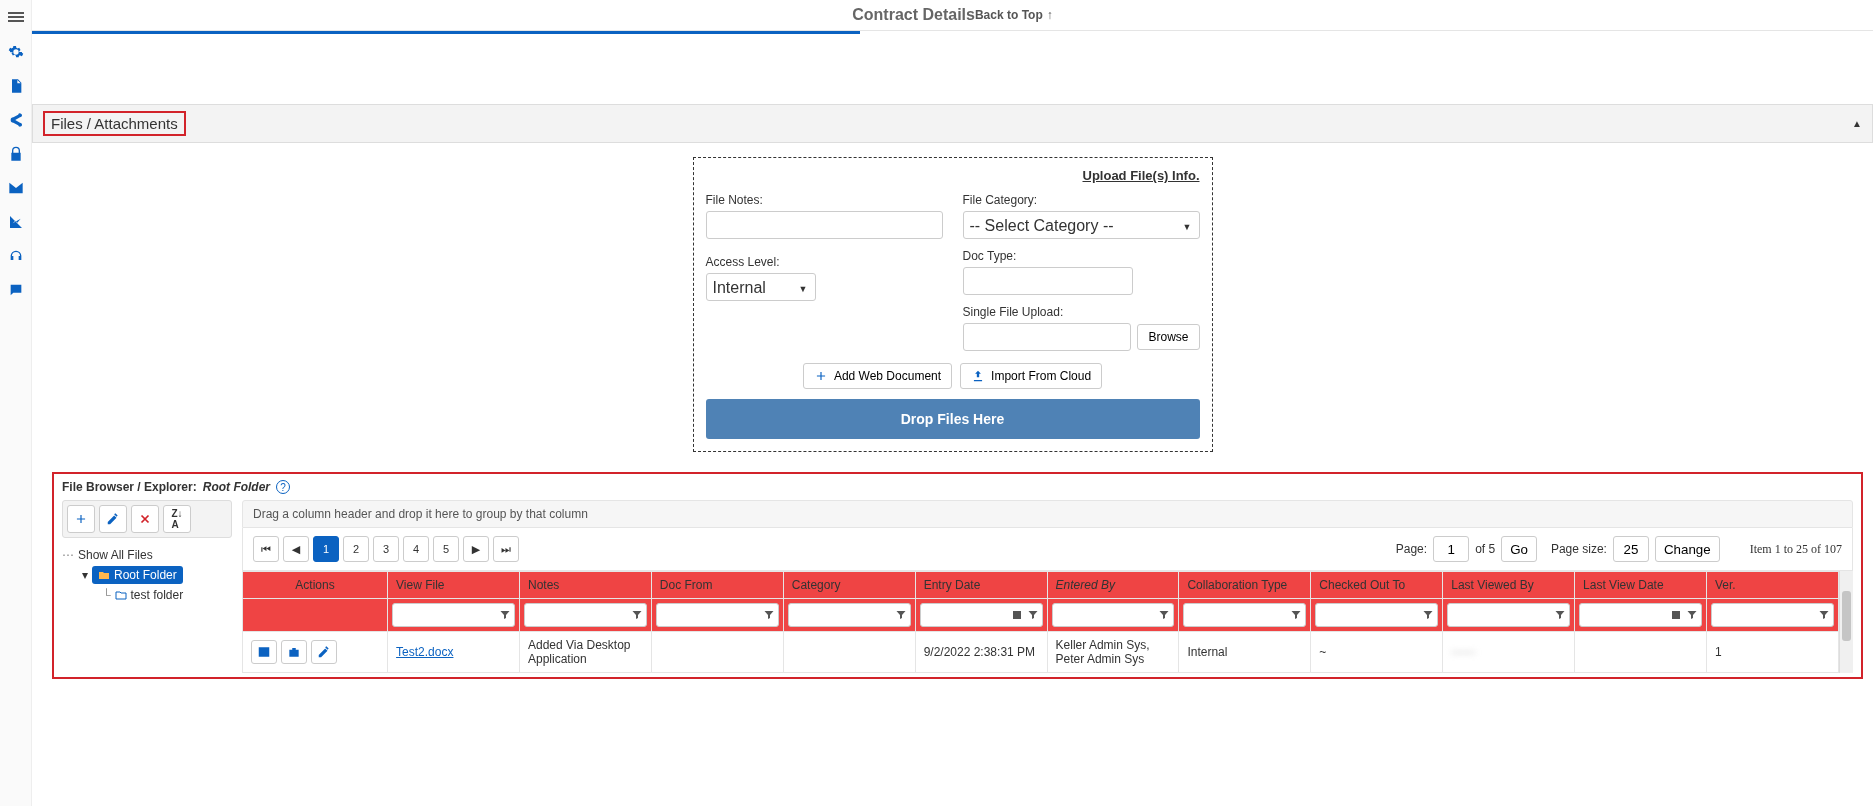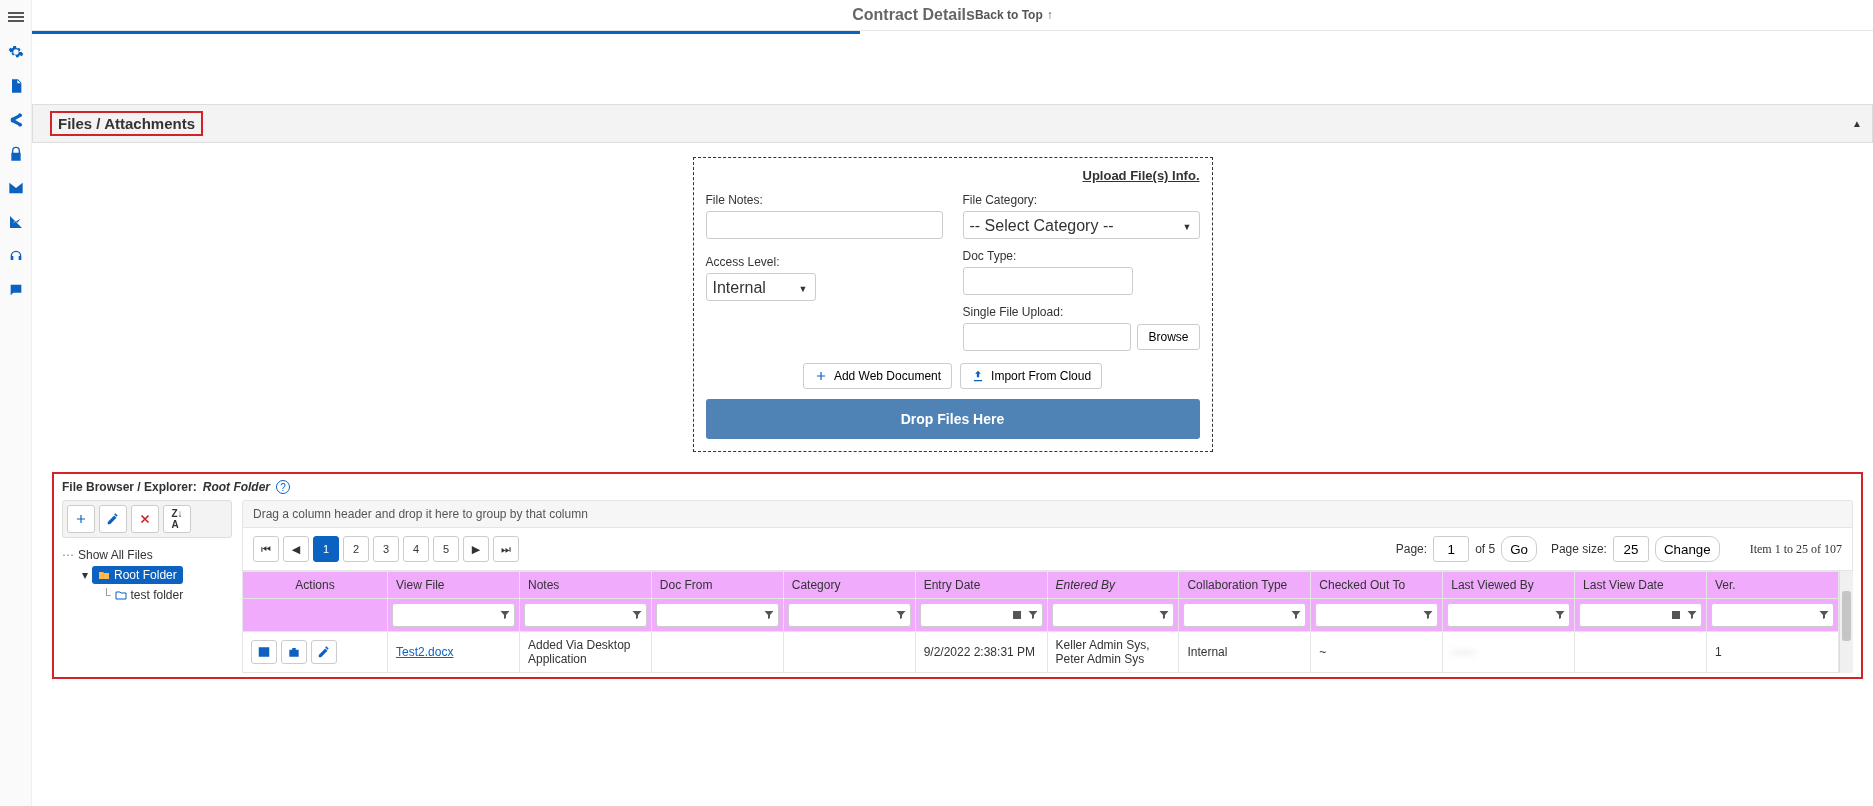--- a/index.html
+++ b/index.html
@@ -8,21 +8,21 @@
   .sidebar { width:32px; background:#fafafa; border-right:1px solid #eee; display:flex; flex-direction:column; align-items:center; gap:18px; padding-top:8px; }
   .sidebar .hamburger { width:16px; height:2px; background:#555; box-shadow:0 4px 0 #555, 0 -4px 0 #555; margin:8px 0 8px 0;}
   .sidebar .icon { width:16px; height:16px; fill:#0b62c1; }
   .main { flex:1; display:flex; flex-direction:column; }
   .titlebar { display:flex; align-items:center; justify-content:center; padding:6px 12px; border-bottom:1px solid #e5e5e5; }
   .titlebar .title { color:#666; font-weight:bold; font-size:16px; }
   .backtotop { color:#555; font-weight:bold; font-size:12px; display:flex; align-items:center; gap:4px;}
   .progressbar { height:3px; background:#0b62c1; width:45%; }
   .content { flex:1; overflow:auto; padding:0 0 10px 0; }
   .section-header { background:#f3f3f3; border:1px solid #ddd; padding:6px 10px; display:flex; justify-content:space-between; align-items:center; margin:20px 0 0 0;}
-  .section-header .sh-left { border:2px solid #d2232a; padding:2px 6px; font-weight:bold; color:#333; font-size:15px;margin-left:7px;}
+  .section-header .sh-left { border:2px solid #d2232a; padding:2px 6px; font-weight:normal; color:#333; font-size:15px;}
   .section-header .collapse { font-size:10px; color:#333;}
   .upload-box { width:520px; margin:14px auto 20px auto; border:1px dashed #333; padding:10px 12px 12px 12px; }
   .upload-title { text-align:right; font-weight:bold; text-decoration:underline; font-size:13px; margin-bottom:4px;}
   .upload-grid { display:flex; gap:20px; }
   .upload-col { flex:1; }
   .field-label { font-size:12px; color:#333; margin-top:6px;}
   .text-input, .select-input { width:100%; height:28px; border:1px solid #ccc; border-radius:3px; padding:4px 6px; font-size:16px; margin-top:4px; background:#fff;}
   .select-input { appearance:none; background:#fff; padding-right:20px;}
   .select-wrap { position:relative;}
   .select-wrap::after { content:"▼"; position:absolute; right:8px; top:50%; transform:translateY(-30%); font-size:9px; color:#333; pointer-events:none;}
@@ -47,25 +47,25 @@
   .tree .tree-indent { margin-left:20px;}
   .tree .tree-indent2 { margin-left:40px;}
   .grid-panel { flex:1; display:flex; flex-direction:column;}
   .group-hint { background:#f6f6f6; border:1px solid #e5e5e5; padding:6px 10px; color:#555; font-size:12px; border-radius:3px 3px 0 0;}
   .pager-row { display:flex; align-items:center; justify-content:flex-start; padding:8px 10px; border:1px solid #e5e5e5; border-top:none; gap:10px;}
   .pager-left { display:flex; gap:4px; align-items:center;}
   .pbtn { width:26px; height:26px; border:1px solid #ccc; background:#fff; border-radius:3px; display:flex; align-items:center; justify-content:center; font-size:11px; cursor:pointer;}
   .pbtn.active { background:#0b62c1; color:#fff; border-color:#0b62c1;}
   .pager-mid { margin-left:auto; display:flex; align-items:center; gap:6px; font-size:12px;}
   .pager-mid input { width:36px; height:26px; border:1px solid #ccc; border-radius:3px; text-align:center;}
-  .pager-mid .go, .pager-mid .change { border:1px solid #ccc; background:#fff; border-radius:10px; height:26px; padding:0 8px; cursor:pointer;}
+  .pager-mid .go, .pager-mid .change { border:1px solid #ccc; background:#fff; border-radius:3px; height:26px; padding:0 8px; cursor:pointer;}
   .pager-right { margin-left:20px; font-size:12px; color:#333;font-family:Liberation Serif, serif;}
   table.data { width:100%; border-collapse:collapse; font-size:12px;}
   table.data th, table.data td { border:1px solid #e5e5e5; padding:6px 8px; text-align:left; vertical-align:middle;}
-  table.data th { background:#f0abfc; font-weight:normal; color:#333;}
+  table.data th { background:#ef4444; font-weight:normal; color:#333;}
   .filter-cell { position:relative; padding:4px !important;}
   .filter-input { width:100%; height:24px; border:1px solid #ccc; border-radius:3px; padding:2px 20px 2px 4px; font-size:11px;}
   .filter-wrap { position:relative; display:flex; align-items:center;}
   .filter-funnel { position:absolute; right:4px; top:50%; transform:translateY(-50%); width:12px; height:12px; fill:#555;}
   .cal-icon { position:absolute; right:20px; top:50%; transform:translateY(-50%); width:12px; height:12px; fill:#555;}
   .row-actions { display:flex; gap:4px;}
   .row-actions .icon-btn { width:26px; height:24px; border:1px solid #ccc; border-radius:3px; background:#fff; display:flex; align-items:center; justify-content:center;}
   a.link { color:#0b62c1; text-decoration:underline;}
   .vscroll { width:14px; background:#f0f0f0; border-left:1px solid #ddd; position:relative;}
   .vscroll .thumb { position:absolute; top:20px; left:2px; right:2px; height:50px; background:#c5c5c5; border-radius:3px;}

